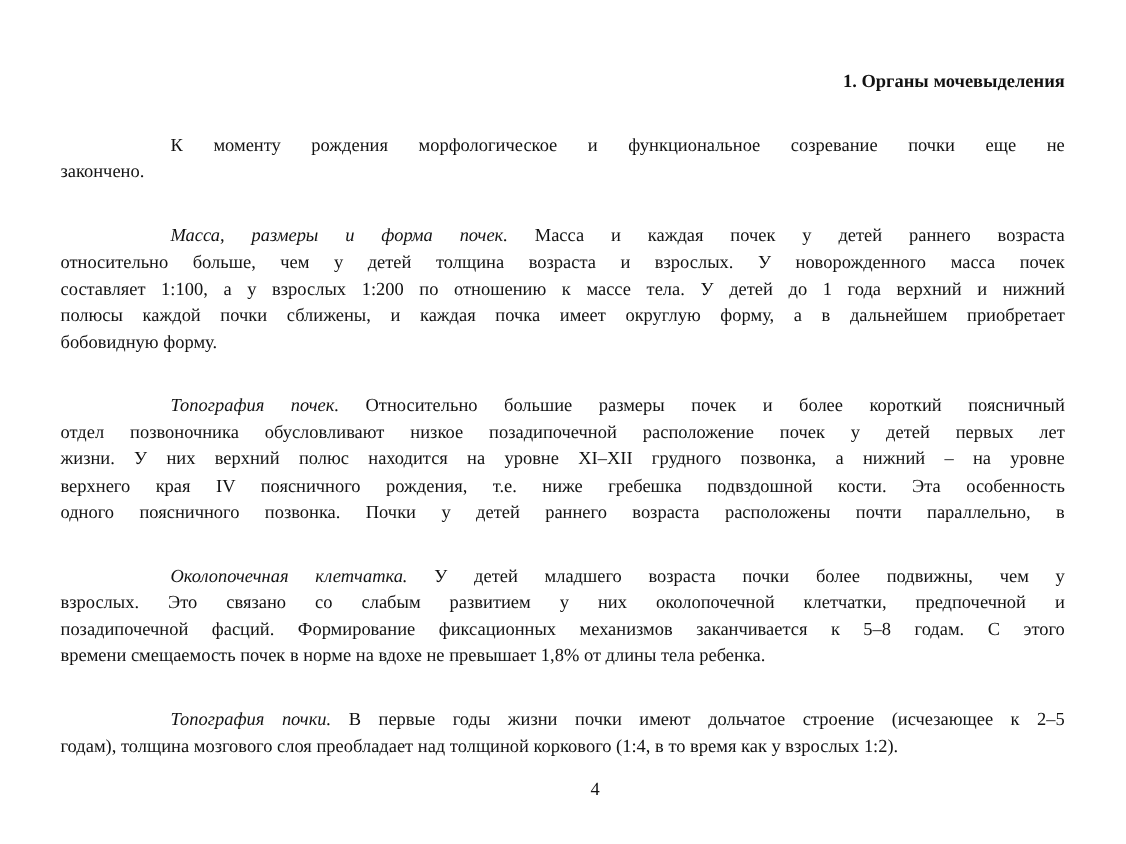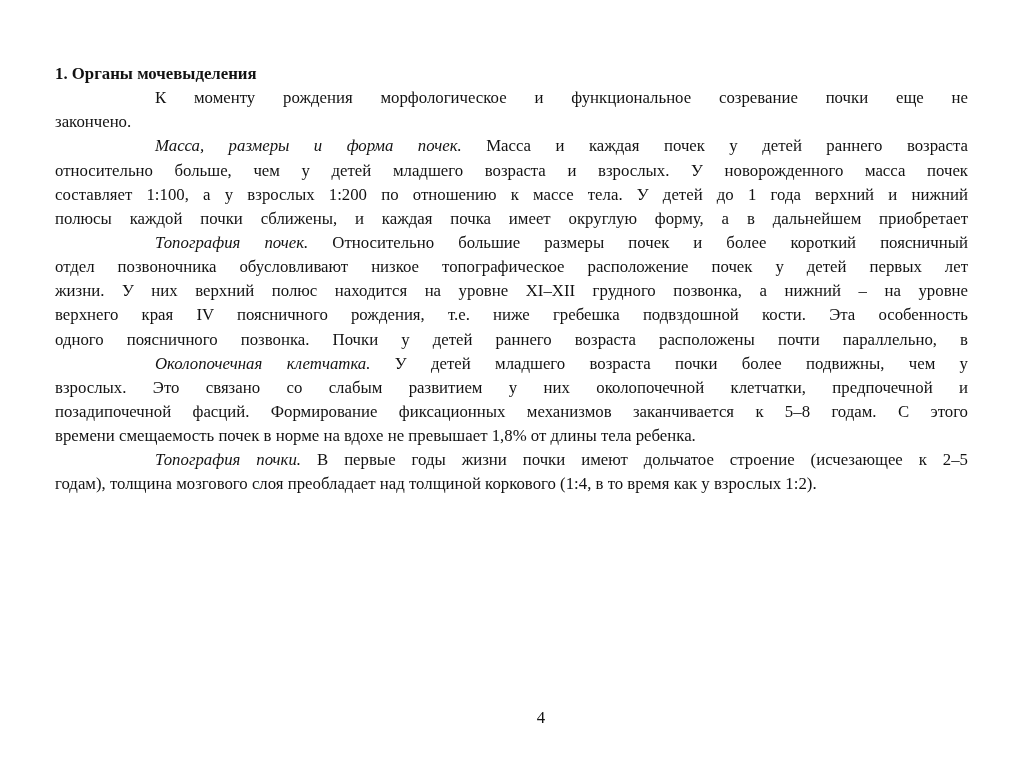--- a/index.html
+++ b/index.html
@@ -9,52 +9,53 @@
     font-family:"Liberation Serif","DejaVu Serif",serif;
     color:#121212;
     position:relative;
     overflow:hidden;
   }
   .doc-page{position:absolute;inset:0;background:#ffffff;}
   .content{
     position:absolute;left:55px;top:62px;width:913px;
     font-size:16.8px;line-height:24.15px;
   }
-  .heading{font-weight:bold;}
+  .heading{font-weight:bold;text-align:right;}
   .para{margin:0;padding:0;}
   .line{height:24.15px;}
   .line.j{text-align:justify;text-align-last:justify;}
   .line.ind{padding-left:100px;}
-  .line.ind.j{padding-left:0;text-indent:100px;}
+  .line.ind.j{padding-left:0;text-indent:100px;margin-top:34px;}
   em{}
   .pagenum-row{
     position:absolute;top:706px;left:58px;right:0;
     text-align:center;font-size:16.8px;line-height:24px;
   }
 </style>
 </head>
 <body>
 
 <div class="doc-page">
   <div class="content">
     <div class="line heading">1. Органы мочевыделения</div>
     <div>
         <div class="para">
           <div class="line j ind"><span>К моменту рождения морфологическое и функциональное созревание почки еще не</span></div>
           <div class="line"><span>закончено.</span></div>
         </div>
         <div class="para">
           <div class="line j ind"><em>Масса, размеры и форма почек.</em><span> Масса и каждая почек у детей раннего возраста</span></div>
-          <div class="line j"><span>относительно больше, чем у детей младшего возраста и взрослых. У новорожденного масса почек</span></div>
+          <div class="line j"><span>относительно больше, чем у детей толщина возраста и взрослых. У новорожденного масса почек</span></div>
           <div class="line j"><span>составляет 1:100, а у взрослых 1:200 по отношению к массе тела. У детей до 1 года верхний и нижний</span></div>
           <div class="line j"><span>полюсы каждой почки сближены, и каждая почка имеет округлую форму, а в дальнейшем приобретает</span></div>
+          <div class="line"><span>бобовидную форму.</span></div>
         </div>
         <div class="para">
           <div class="line j ind"><em>Топография почек.</em><span> Относительно большие размеры почек и более короткий поясничный</span></div>
-          <div class="line j"><span>отдел позвоночника обусловливают низкое топографическое расположение почек у детей первых лет</span></div>
+          <div class="line j"><span>отдел позвоночника обусловливают низкое позадипочечной расположение почек у детей первых лет</span></div>
           <div class="line j"><span>жизни. У них верхний полюс находится на уровне XI–XII грудного позвонка, а нижний – на уровне</span></div>
           <div class="line j"><span>верхнего края IV поясничного рождения, т.е. ниже гребешка подвздошной кости. Эта особенность</span></div>
           <div class="line j"><span>одного поясничного позвонка. Почки у детей раннего возраста расположены почти параллельно, в</span></div>
         </div>
         <div class="para">
           <div class="line j ind"><em>Околопочечная клетчатка.</em><span> У детей младшего возраста почки более подвижны, чем у</span></div>
           <div class="line j"><span>взрослых. Это связано со слабым развитием у них околопочечной клетчатки, предпочечной и</span></div>
           <div class="line j"><span>позадипочечной фасций. Формирование фиксационных механизмов заканчивается к 5–8 годам. С этого</span></div>
           <div class="line"><span>времени смещаемость почек в норме на вдохе не превышает 1,8% от длины тела ребенка.</span></div>
         </div>

